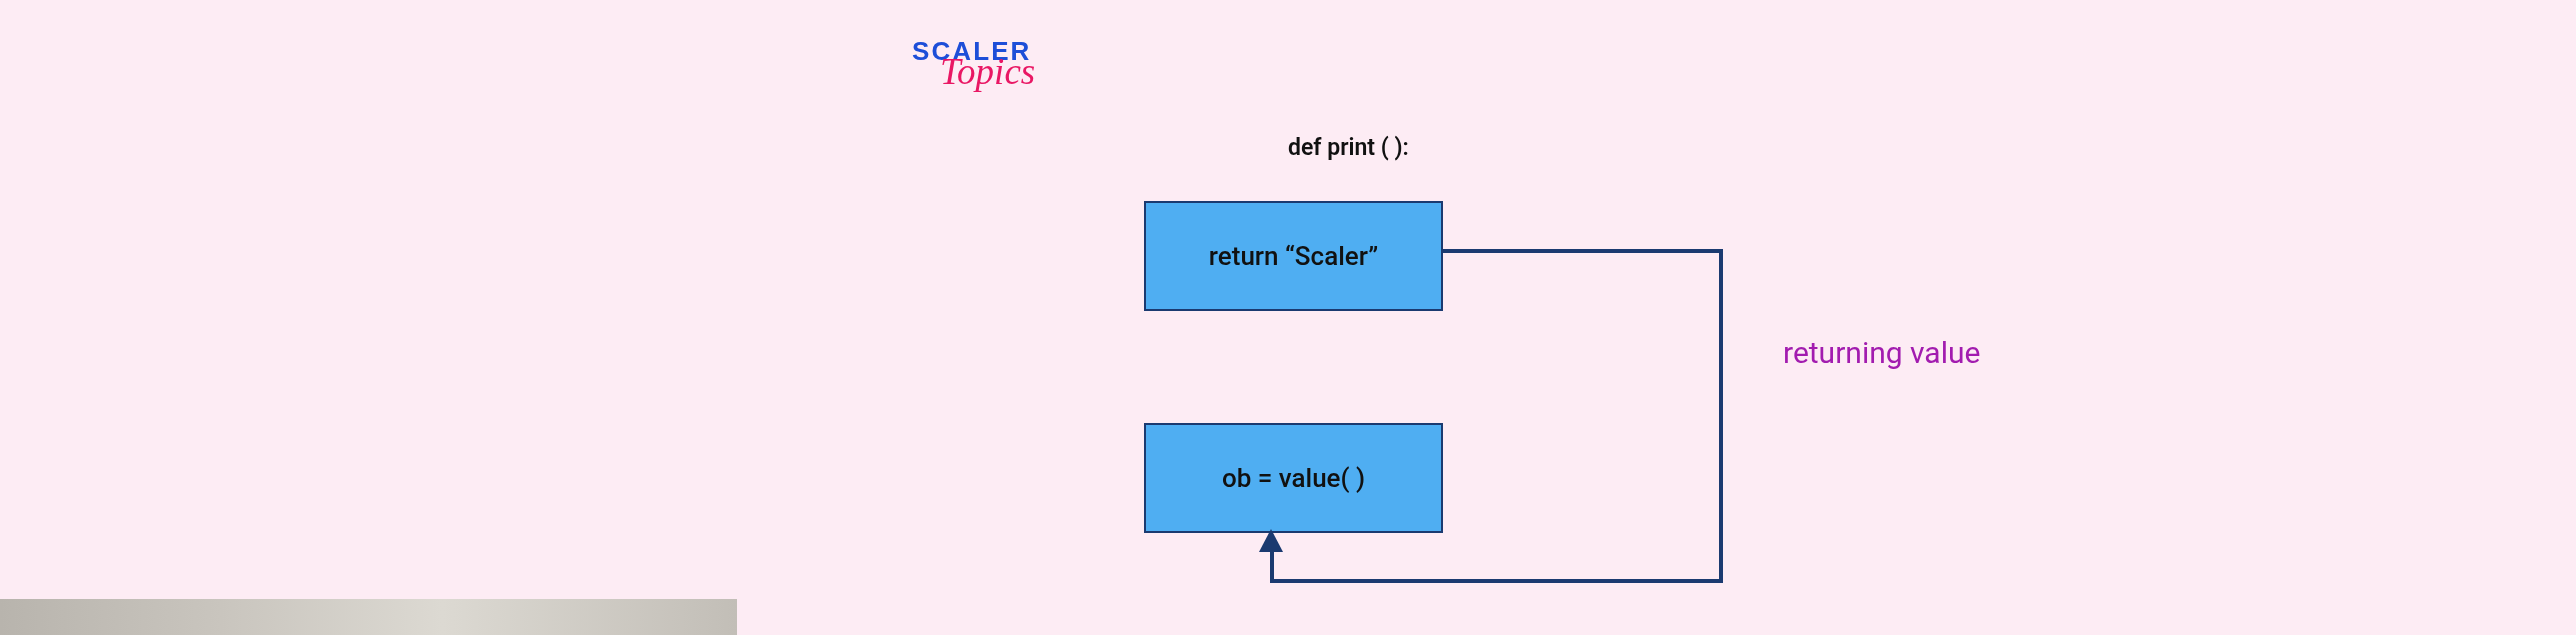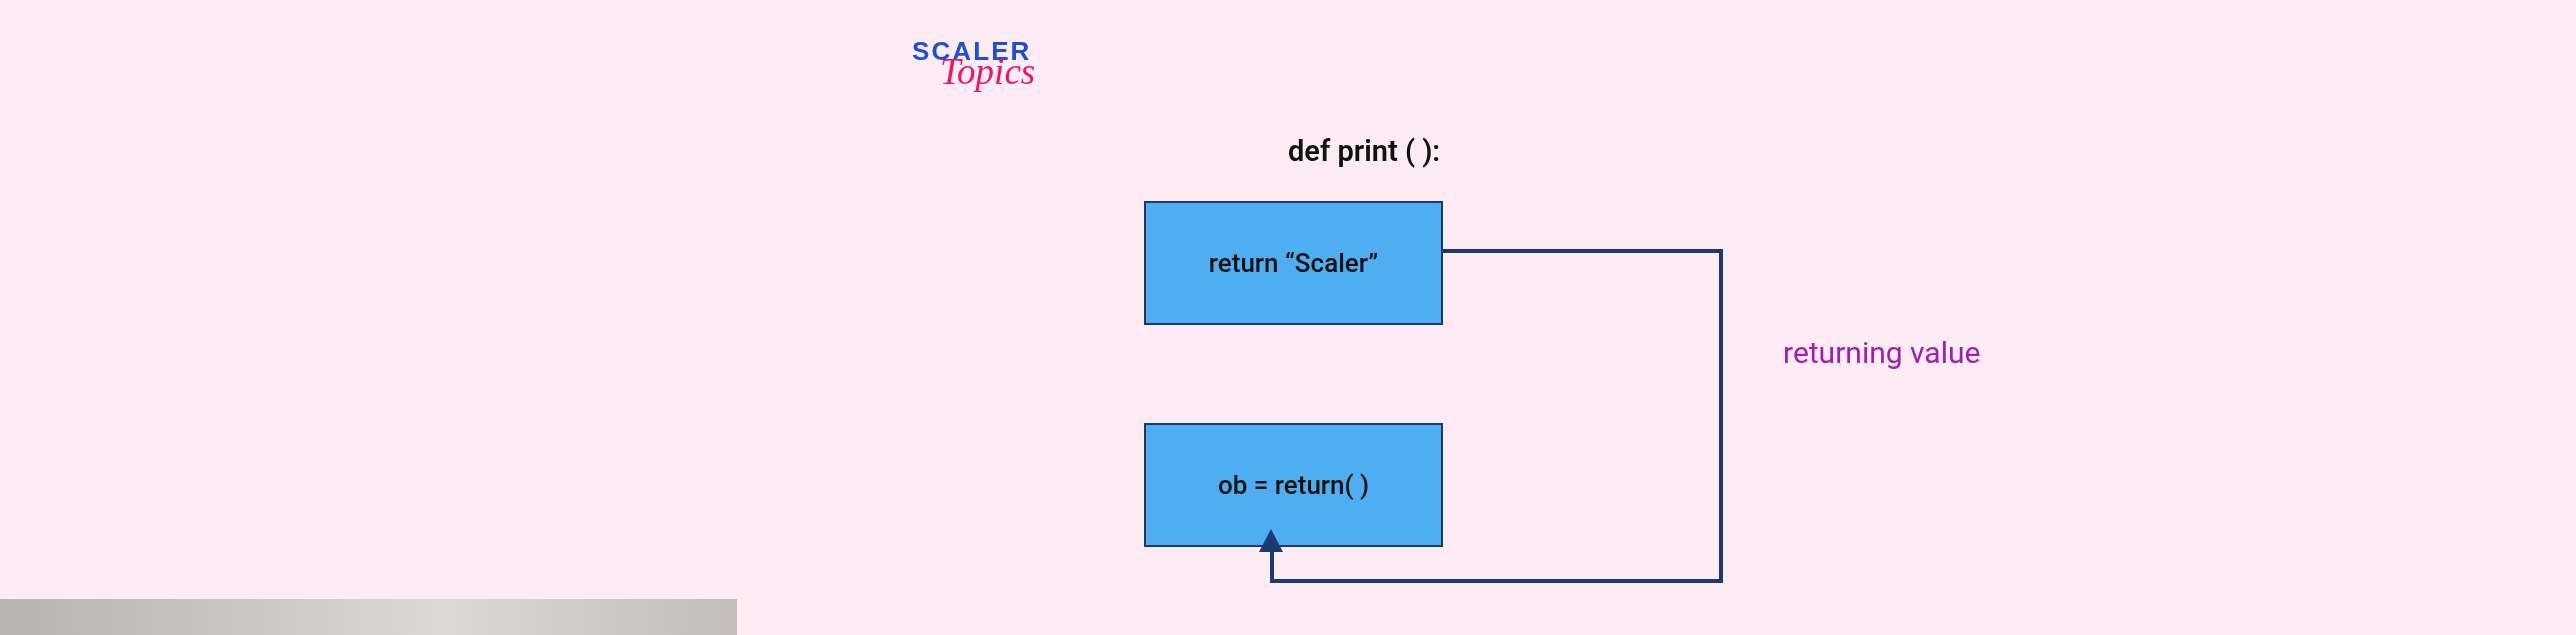--- a/index.html
+++ b/index.html
@@ -39,28 +39,28 @@
     position: absolute;
     top: 134px;
     left: 1144px;
     width: 927px;
     height: 495px;
   }
   .def-label {
     position: absolute;
     top: 0;
     left: 144px;
-    font-size: 29px;
+    font-size: 23px;
     font-weight: 600;
     color: #111;
   }
   .code-box {
     position: absolute;
     width: 299px;
-    height: 124px;
+    height: 110px;
     background: #4faef2;
     border: 2.1px solid #1b3a70;
     display: flex;
     align-items: center;
     justify-content: center;
     font-size: 26px;
     font-weight: 500;
     color: #111;
   }
   .box-return { top: 67px; left: 0; }
@@ -105,21 +105,21 @@
 <div class="logo">
   <div class="logo-scaler">SCALER</div>
   <div class="logo-topics">Topics</div>
 </div>
 
 <div class="diagram">
   <div class="def-label">def print ( ):</div>
 
   <div class="code-box box-return">return “Scaler”</div>
 
-  <div class="code-box box-call">ob = return( )</div>
+  <div class="code-box box-call">ob = value( )</div>
 
   <div class="arrow-line line-right-top"></div>
   <div class="arrow-line line-down"></div>
   <div class="arrow-line line-bottom"></div>
   <div class="arrow-line line-up-short"></div>
   <div class="arrow-head"></div>
 
   <div class="annotation">returning value</div>
 </div>
 

